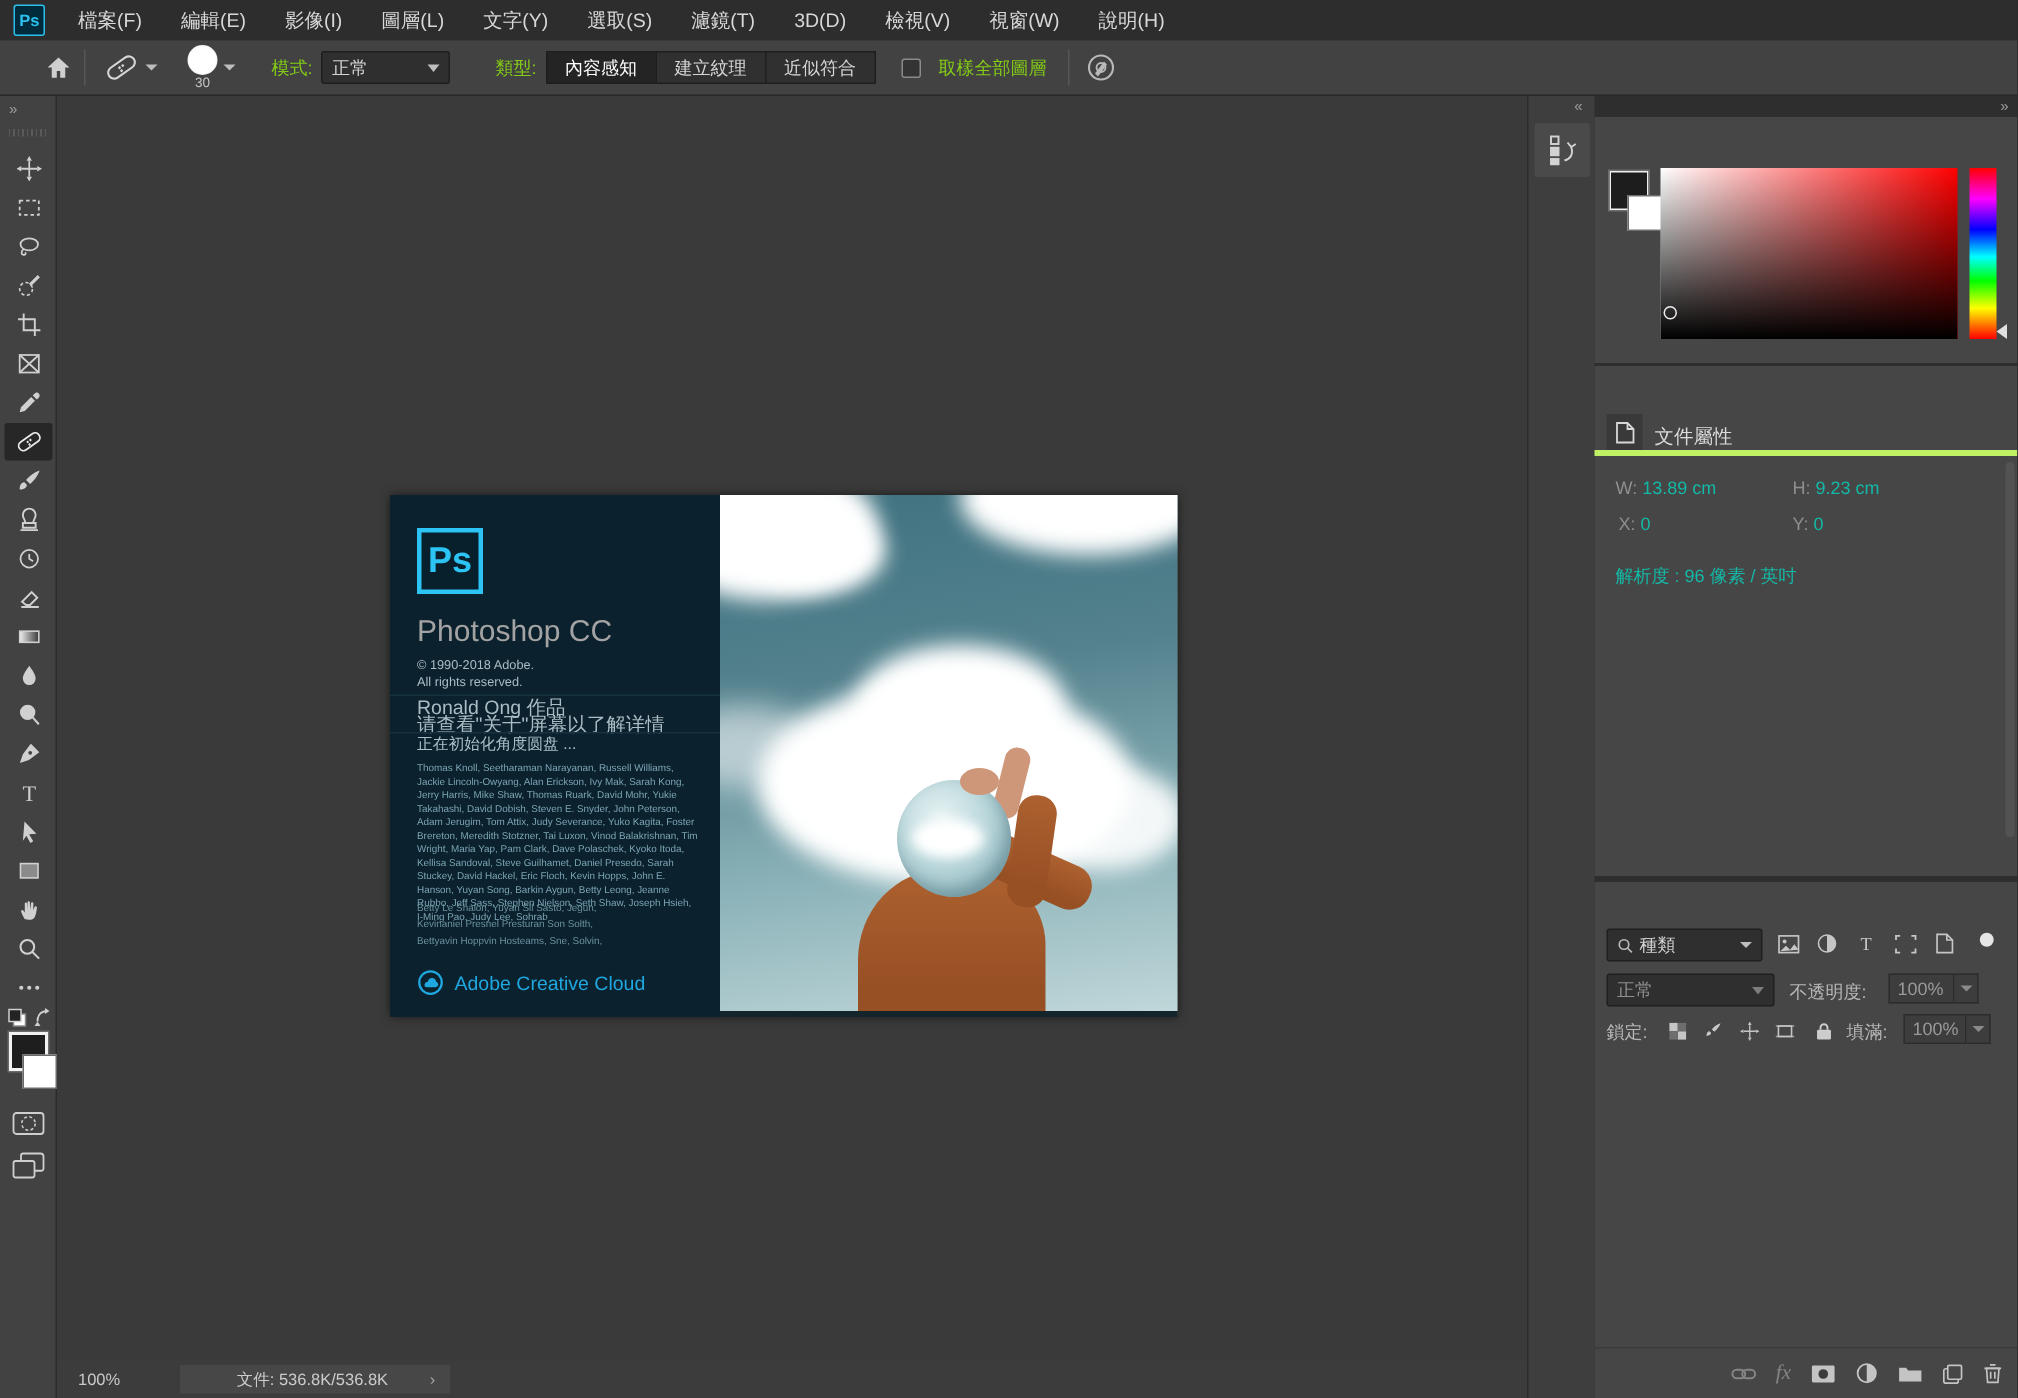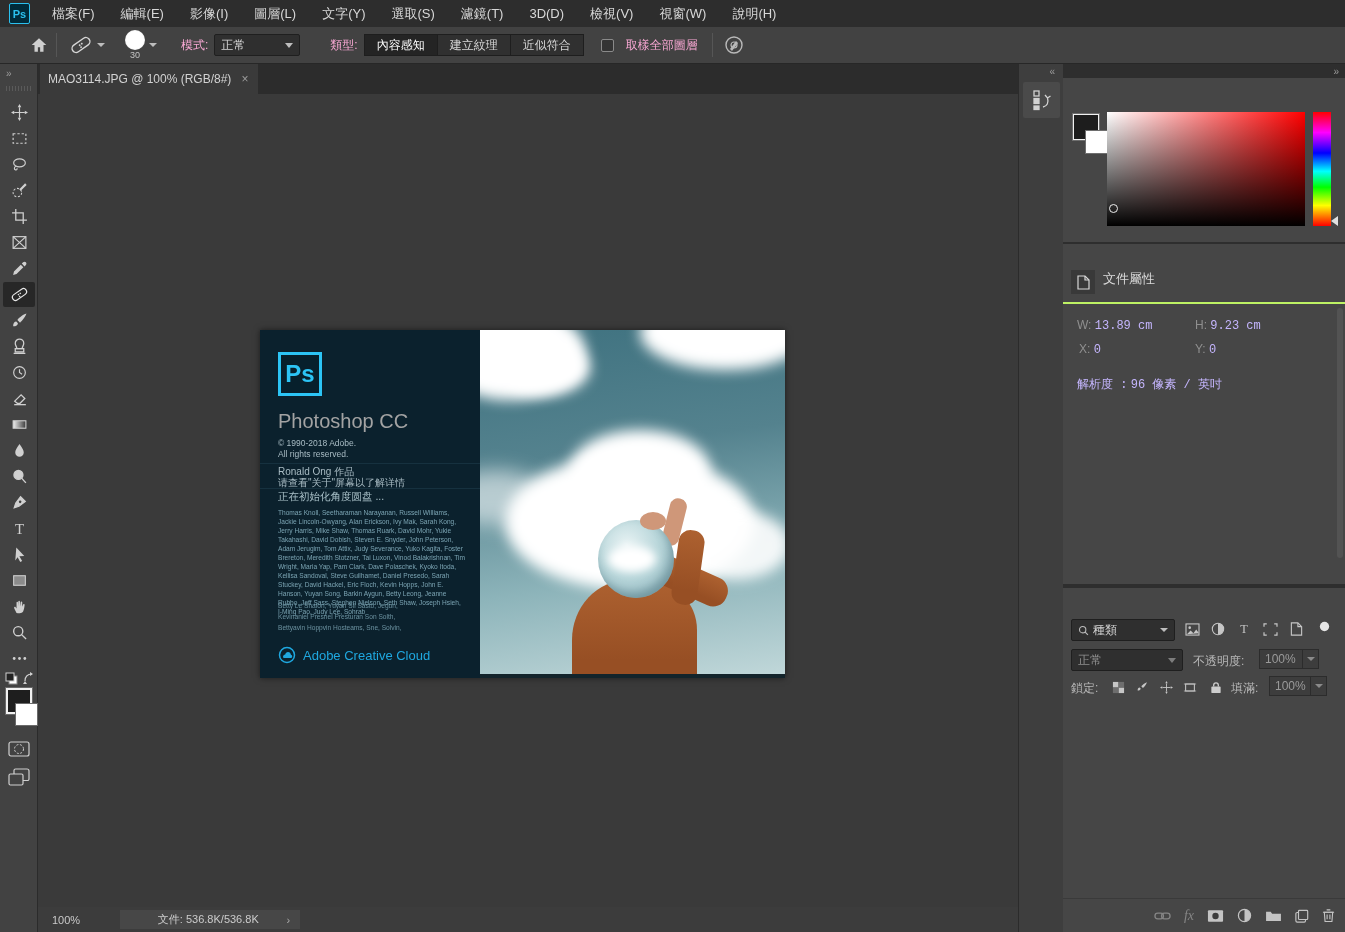--- a/index.html
+++ b/index.html
@@ -13,21 +13,21 @@
   
   #menubar { left:0; top:0; width:1345px; height:27px; background:#2d2d2d; display:flex; align-items:center; }
   #ps-logo { width:21px; height:21px; margin:0 9px 0 9px; background:#012b3a; border:1px solid #2bc0ee;
              border-radius:2px; color:#2bc0ee; font-weight:bold; font-size:11px; display:flex; align-items:center; justify-content:center; }
   .menu-item { padding:0 13px; height:27px; line-height:27px; color:#d8d8d8; font-size:13px; cursor:default; }
 
   
   #optionsbar { left:0; top:27px; width:1345px; height:37px; background:#424242; border-bottom:1px solid #272727;
                 display:flex; align-items:center; }
   .opt-sep { width:1px; height:24px; background:#565656; margin:0 8px; }
-  .opt-label { color:#f9a8d4; font-size:12px; margin:0 6px; }
+  .opt-label { color:#84cc16; font-size:12px; margin:0 6px; }
   .dd { background:#2f2f2f; border:1px solid #1f1f1f; border-radius:2px; height:22px; display:flex;
         align-items:center; padding:0 6px; color:#d4d4d4; }
   .dd .caret { margin-left:auto; }
   .caret { width:0; height:0; border-left:4px solid transparent; border-right:4px solid transparent; border-top:5px solid #bdbdbd; }
   .type-btn { background:#303030; border:1px solid #1e1e1e; height:22px; padding:0 12px; color:#d6d6d6;
               font-size:12px; display:flex; align-items:center; margin-right:-1px; }
   .type-btn.sel { background:#242424; color:#ffffff; }
   .cbx { width:13px; height:13px; border:1px solid #8a8a8a; background:#343434; border-radius:2px; margin-right:6px; }
 
   
@@ -66,21 +66,21 @@
   #statusfield { background:#474747; height:19px; display:flex; align-items:center; padding:0 10px; margin-left:40px; width:180px; color:#cccccc; }
 
   
   #minidock { left:1018px; top:64px; width:45px; height:868px; background:#3e3e3e; border-left:1px solid #2b2b2b; }
   #maindock { left:1063px; top:64px; width:282px; height:868px; background:#2e2e2e; }
   .panel { position:absolute; left:0; width:282px; background:#464646; }
   .ptabs { position:relative; height:26px; background:#383838; display:flex; }
   .ptab { padding:0 14px; height:26px; line-height:26px; color:#b5b5b5; font-size:12px; }
   .ptab.active { background:#464646; color:#efefef; }
   .burger { position:absolute; right:8px; top:7px; }
-  .pvalue { color:#c4b5fd;font-family:Liberation Mono, monospace; }
+  .pvalue { color:#14b8a6; }
   .dim { color:#8f8f8f; }
   .valbox { background:#3d3d3d; border:1px solid #2c2c2c; height:20px; display:flex; align-items:center; padding:0 5px; color:#9a9a9a; }
   .arrowbox { width:16px; height:20px; background:#3d3d3d; border:1px solid #2c2c2c; border-left:none; display:flex; align-items:center; justify-content:center; }
 
   
   #sat-box { position:absolute; left:44px; top:34px; width:198px; height:114px;
              background:linear-gradient(to top,#000,rgba(0,0,0,0)),linear-gradient(to right,#fff,#ff0000); }
   #hue-strip { position:absolute; left:250px; top:34px; width:18px; height:114px;
                background:linear-gradient(to bottom,#ff0000,#ff00ff 18%,#0000ff 36%,#00ffff 52%,#00ff00 66%,#ffff00 82%,#ff0000 100%); }
   #sat-marker { position:absolute; left:46px; top:126px; width:9px; height:9px; border:1.5px solid #eeeeee; border-radius:50%; }
@@ -328,41 +328,35 @@
         </svg>
     </div>
     <div class="abs" style="left:8px;top:704px;">
       <svg width="22" height="20" viewBox="0 0 22 20" fill="none" stroke="#cfcfcf" stroke-width="1.2">
           <rect x="1" y="6" width="14" height="11" rx="1.5"></rect>
           <path d="M6 6V2.5A1.5 1.5 0 017.5 1H19a2 2 0 012 2v8a1.5 1.5 0 01-1.5 1.5H15"></path>
         </svg>
     </div>
   </div>
 
-  <div id="tabstrip" class="abs">
-    <div id="doctab">
-      <span>MAO3114.JPG @ 100% (RGB/8#)</span>
-      <span style="margin-left:10px;color:#9b9b9b;">×</span>
-    </div>
-  </div>
 
   <div id="canvas" class="abs">
     <div id="artwork">
 
       <div id="splash-left">
         <div id="ps-big-logo">
             <span>Ps</span>
           </div>
         <div class="sp-title">Photoshop CC</div>
         <div class="sp-small" style="top:108px;">
           <div>© 1990-2018 Adobe.</div>
           <div>All rights reserved.</div>
         </div>
         <div class="sp-row" style="top:133px;"></div>
-        <div class="sp-small" style="top:136px;font-size:10px;">
+        <div class="sp-small" style="top:136px;font-size:13px;">
           <div>Ronald Ong 作品</div>
           <div>请查看"关于"屏幕以了解详情</div>
         </div>
         <div class="sp-row" style="top:158px;"></div>
         <div class="sp-small" style="top:161px;font-size:10.5px;color:#a9c0c8;">正在初始化角度圆盘 ...</div>
         <div class="sp-credits">Thomas Knoll, Seetharaman Narayanan, Russell Williams, Jackie Lincoln-Owyang, Alan Erickson, Ivy Mak, Sarah Kong, Jerry Harris, Mike Shaw, Thomas Ruark, David Mohr, Yukie Takahashi, David Dobish, Steven E. Snyder, John Peterson, Adam Jerugim, Tom Attix, Judy Severance, Yuko Kagita, Foster Brereton, Meredith Stotzner, Tai Luxon, Vinod Balakrishnan, Tim Wright, Maria Yap, Pam Clark, Dave Polaschek, Kyoko Itoda, Kellisa Sandoval, Steve Guilhamet, Daniel Presedo, Sarah Stuckey, David Hackel, Eric Floch, Kevin Hopps, John E. Hanson, Yuyan Song, Barkin Aygun, Betty Leong, Jeanne Rubbo, Jeff Sass, Stephen Nielson, Seth Shaw, Joseph Hsieh, I-Ming Pao, Judy Lee, Sohrab</div>
         <div class="sp-glitch" style="top:272px;">Betty Le Shalon, Yuyan Sil Sasto, Jegun,</div>
         <div class="sp-glitch" style="top:283px;">Kevinaniel Presnel Presturan Son Solth,</div>
         <div class="sp-glitch" style="top:294px;">Bettyavin Hoppvin Hosteams, Sne, Solvin,</div>
         <div id="acc-row">
@@ -422,21 +416,21 @@
     <div class="panel" style="top:14px;height:164px;">
       <div class="swatch-fg"></div>
       <div class="swatch-bg"></div>
       <div id="sat-box"></div>
       <div id="sat-marker"></div>
       <div id="hue-strip"></div>
       <div id="hue-marker"></div>
     </div>
 
     <div class="panel" style="top:180px;height:340px;">
-      <div style="position:absolute;left:0;top:26px;width:282px;height:34px;border-bottom:2px solid #bef264;display:flex;align-items:flex-start;">
+      <div style="position:absolute;left:0;top:26px;width:282px;height:34px;border-bottom:4px solid #bef264;display:flex;align-items:flex-end;">
         <div style="width:24px;height:24px;background:#393939;margin:0 8px 0 8px;display:flex;align-items:center;justify-content:center;">
           <svg width="13" height="15" viewBox="0 0 13 15" fill="none" stroke="#d8d8d8" stroke-width="1.2">
               <path d="M1 1h7l4 4v9H1z"></path>
               <path d="M8 1v4h4"></path>
             </svg>
         </div>
         <span style="font-size:13px;color:#dadada;">文件屬性</span>
       </div>
       <div style="position:absolute;left:14px;top:74px;">
         <span class="dim">W:</span>&nbsp;<span class="pvalue">13.89 cm</span>

